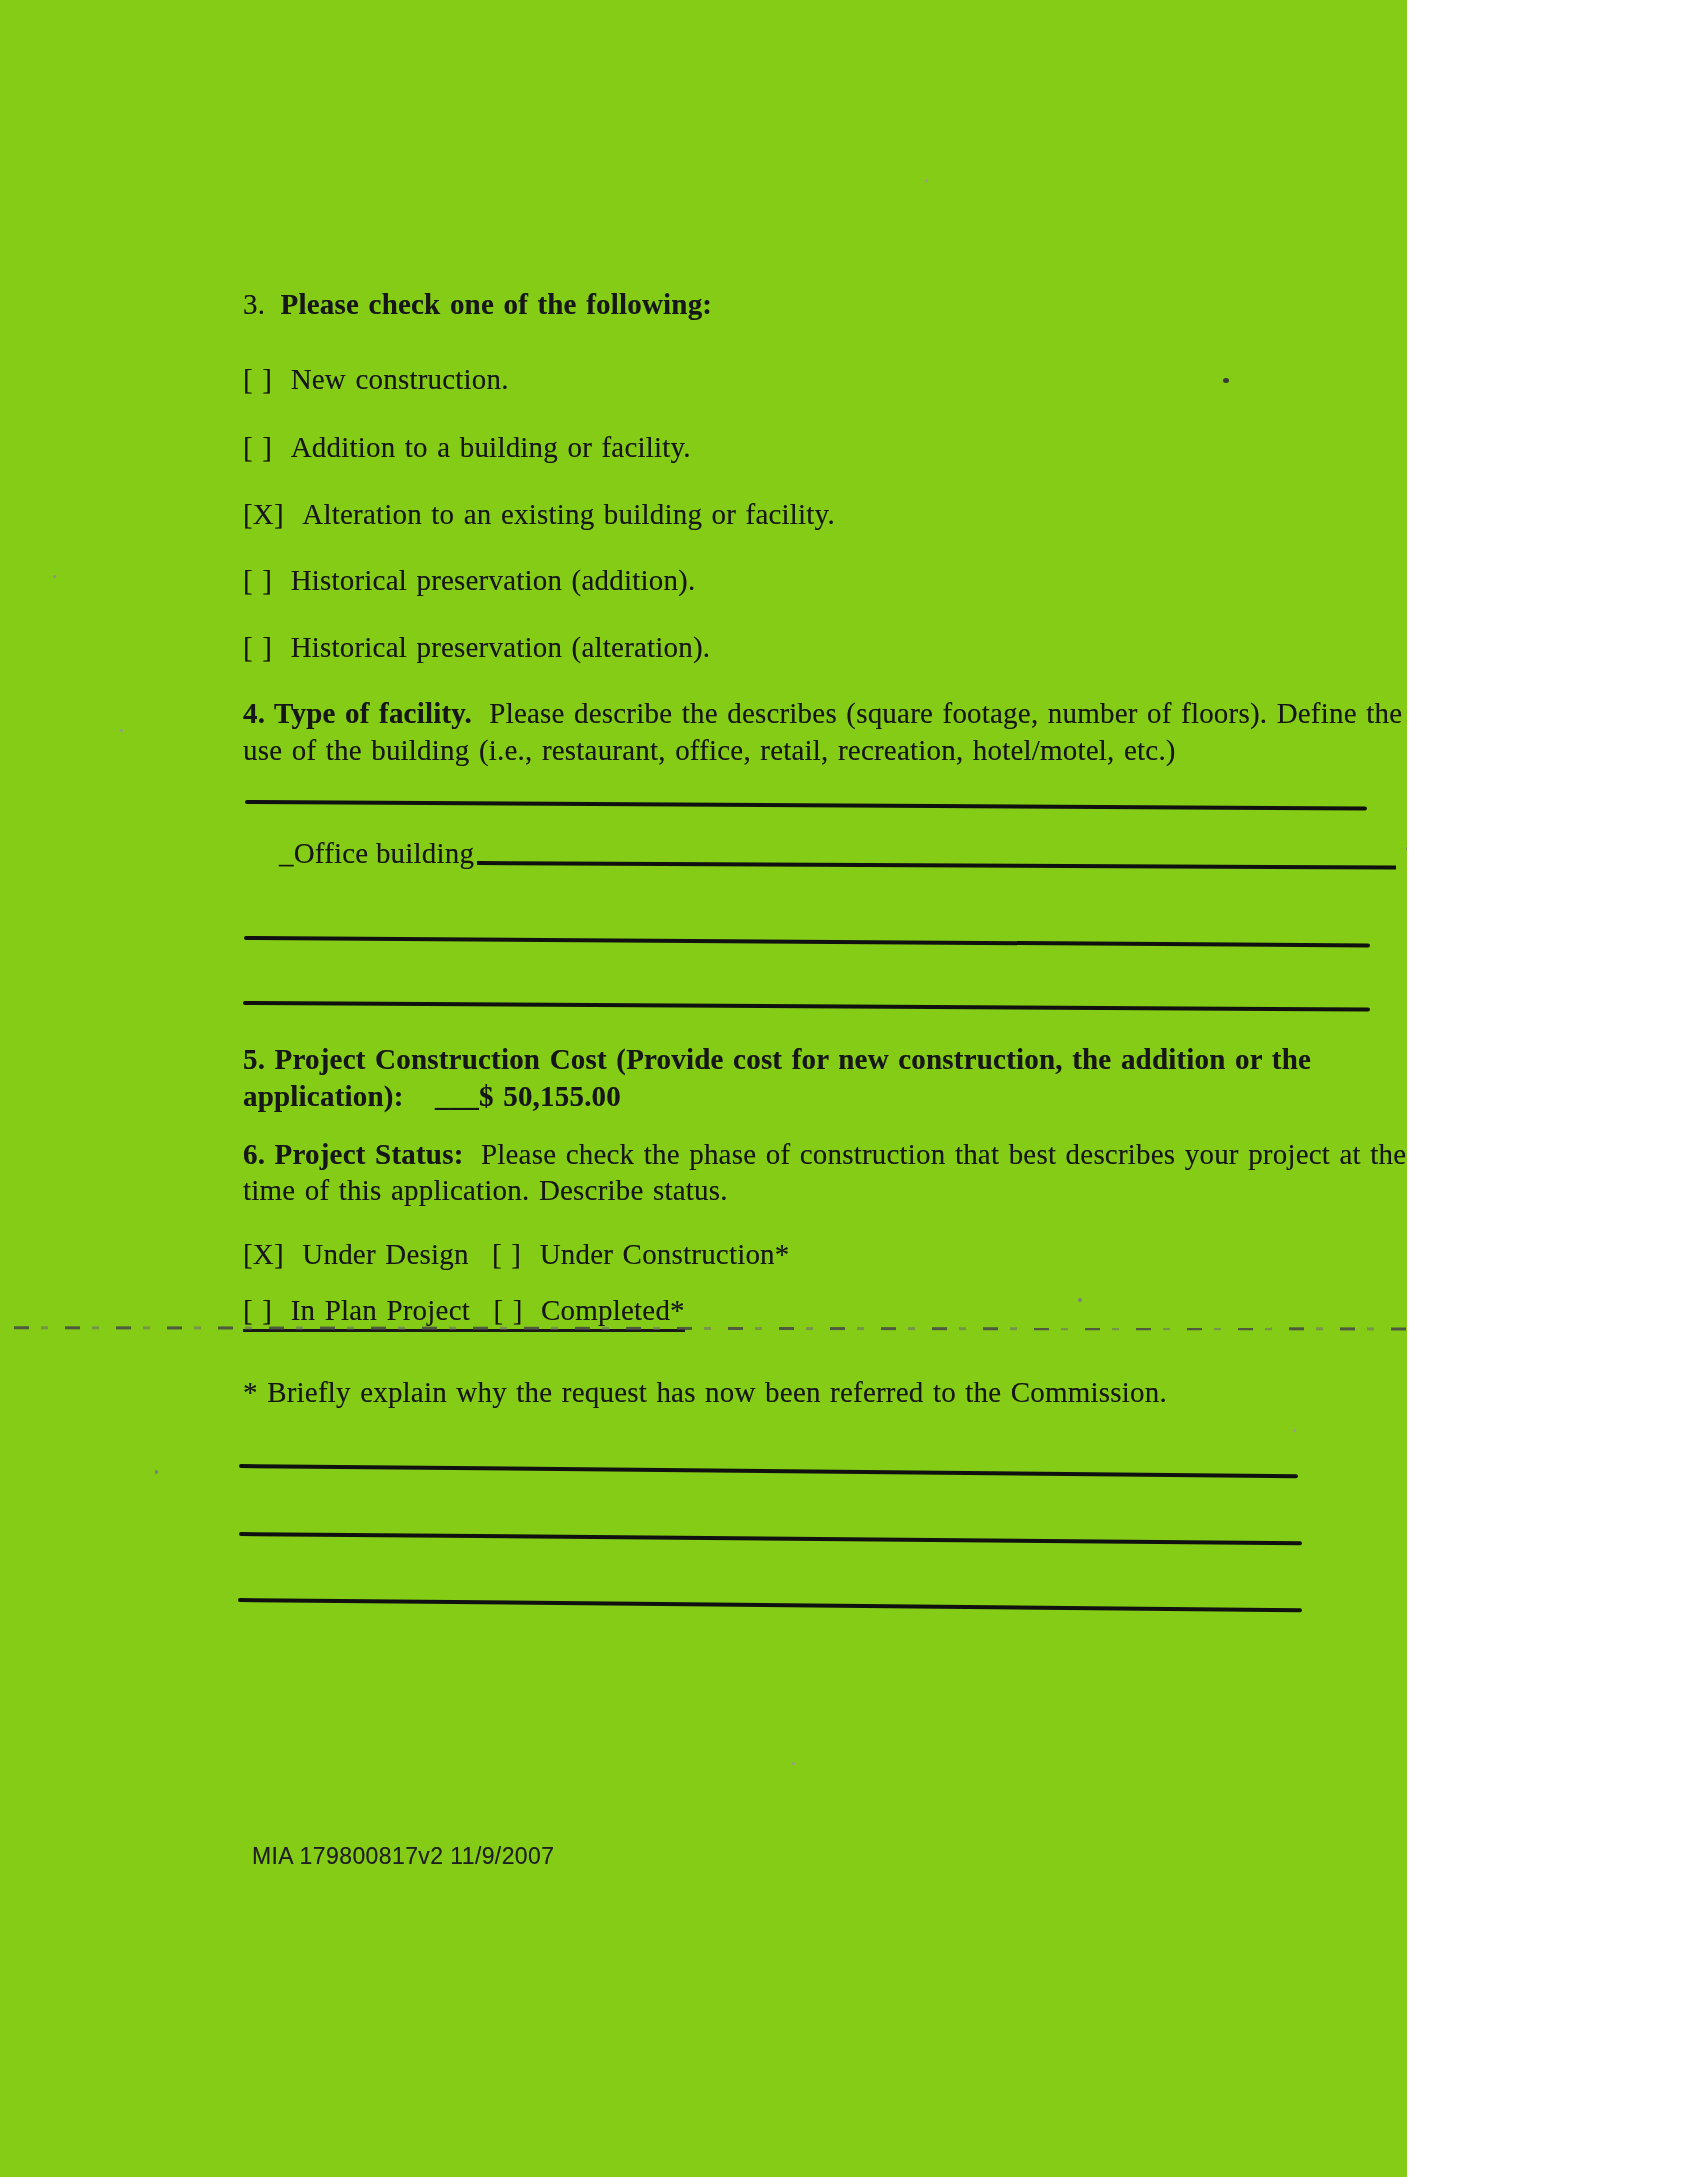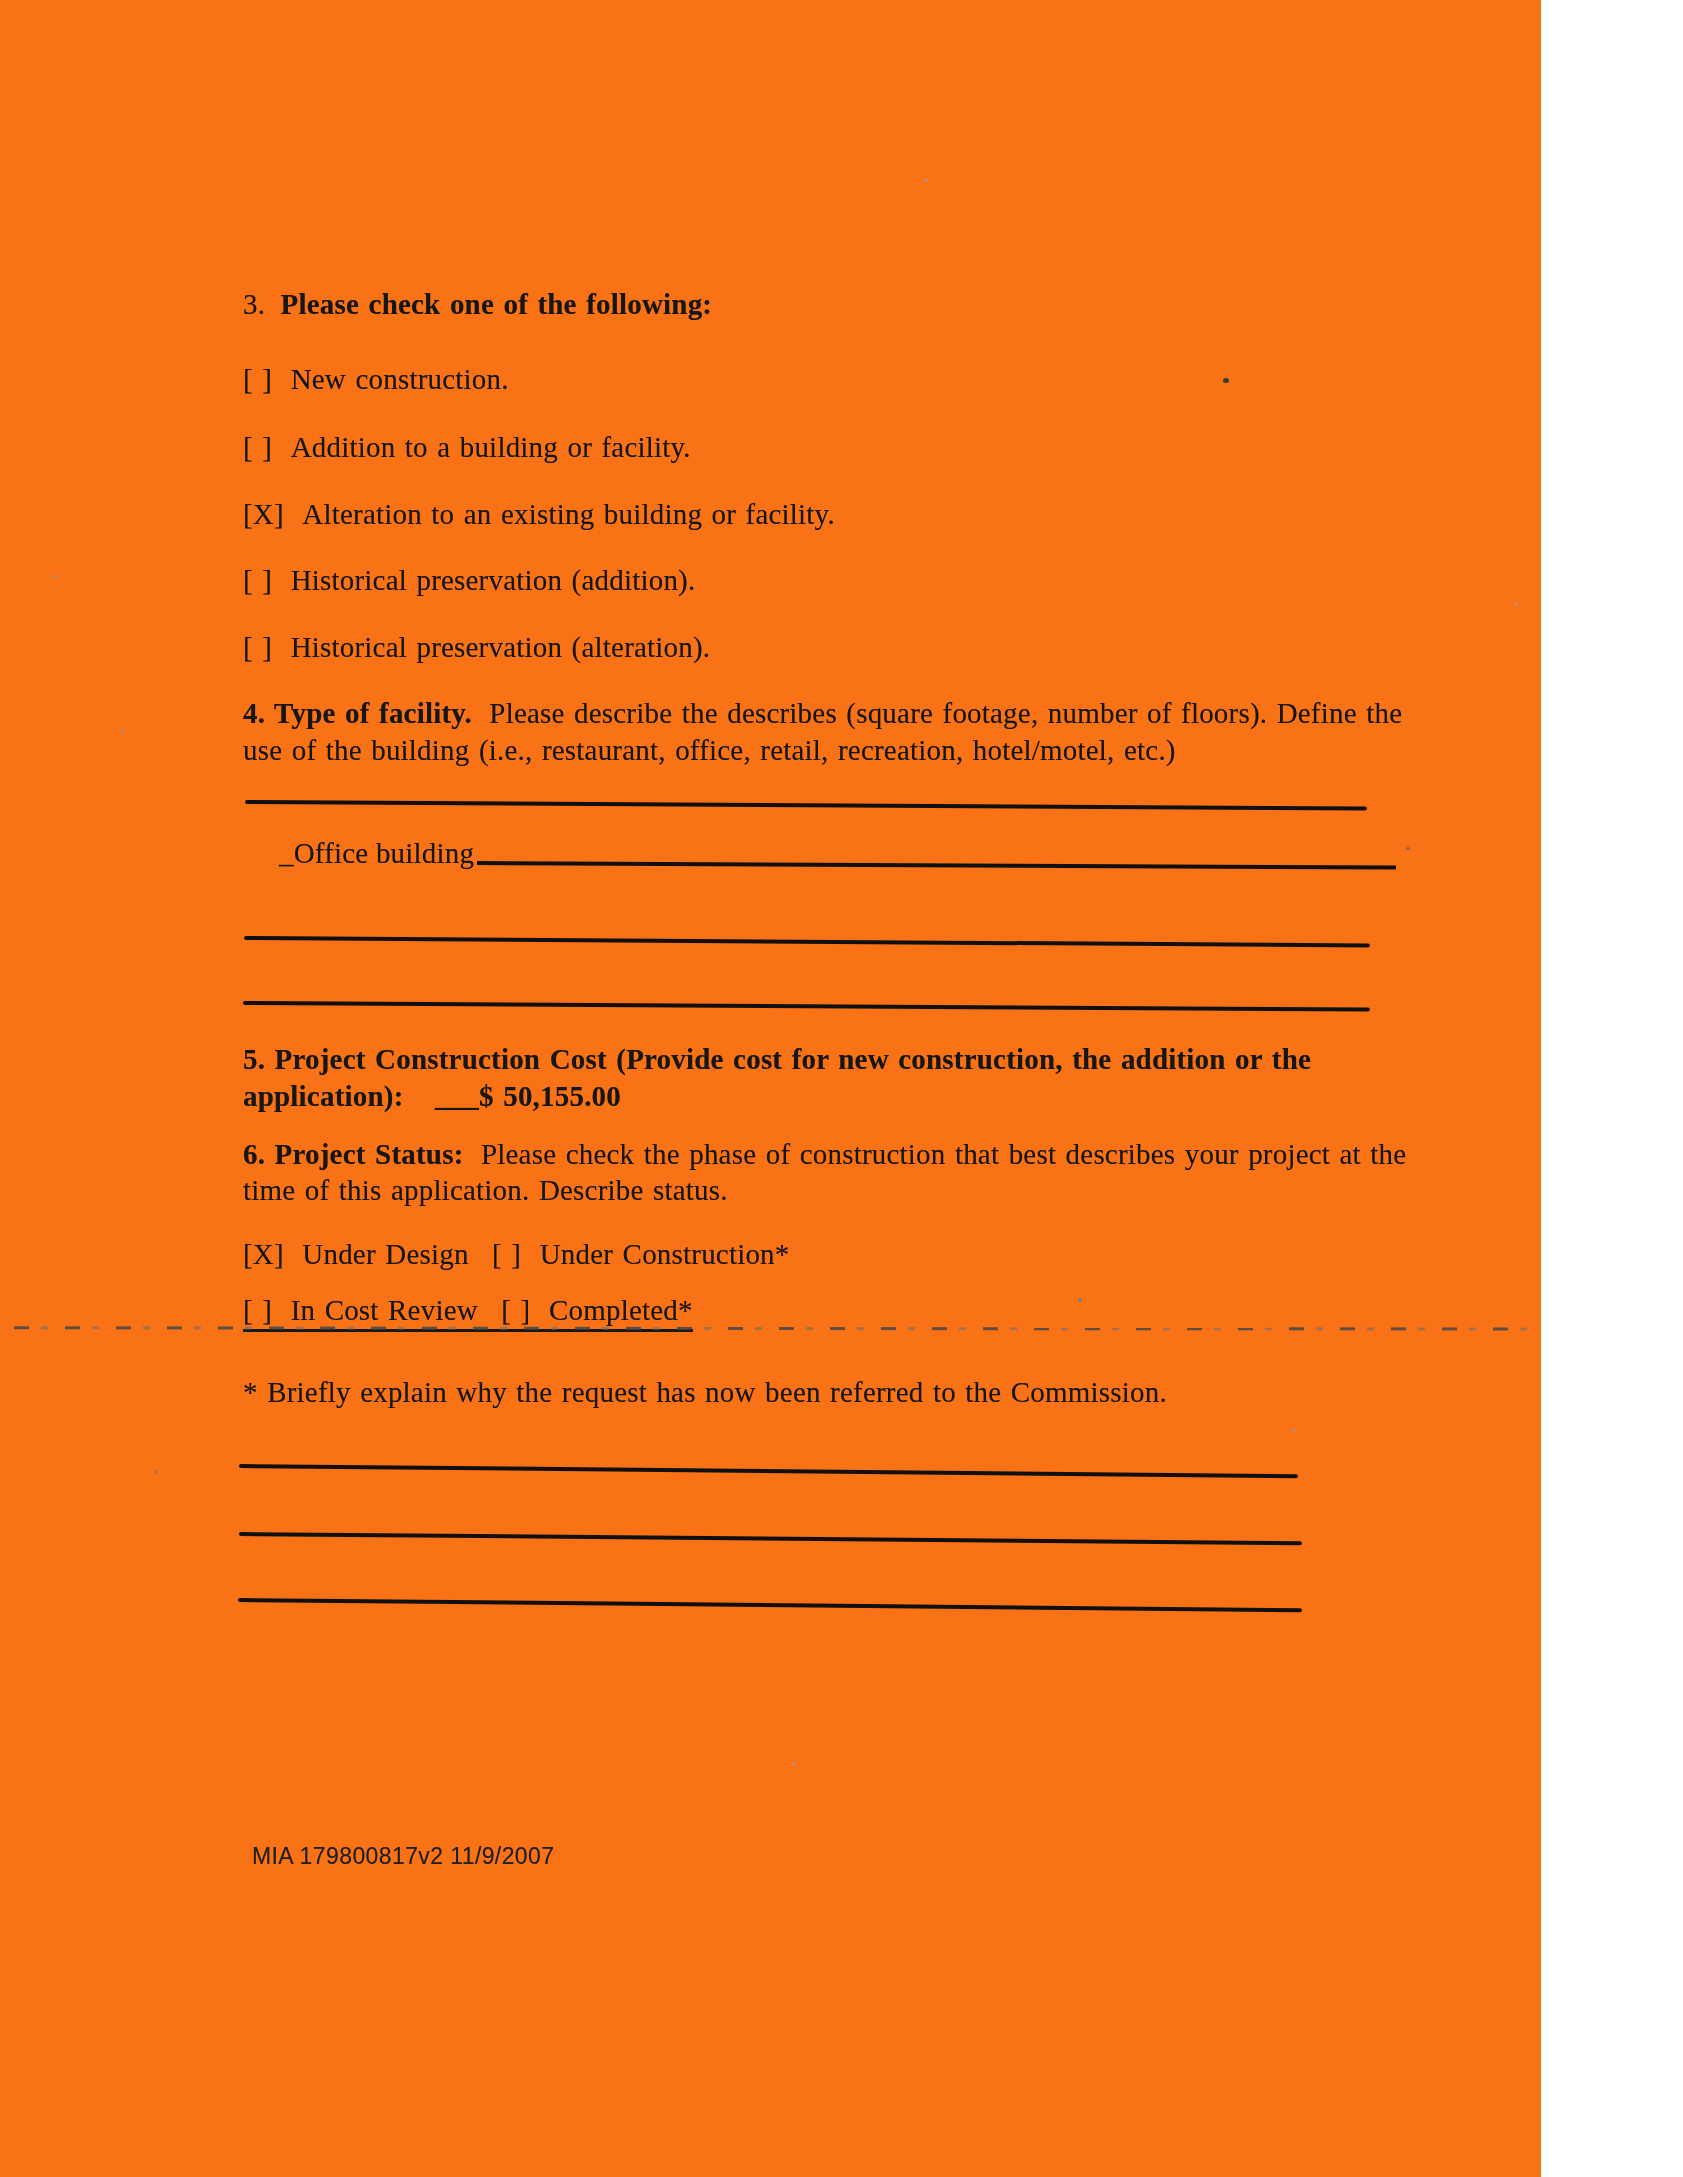--- a/index.html
+++ b/index.html
@@ -1,20 +1,20 @@
 <!DOCTYPE html>
 <html><head>
 <meta charset="utf-8">
 <style>
   html, body { margin: 0; padding: 0; background: #ffffff; }
   .page {
     position: relative;
-    width: 1541px;
+    width: 1407px;
     height: 2177px;
-    background: #f97316;
+    background: #84cc16;
     overflow: hidden;
     font-family: "Liberation Serif", "DejaVu Serif", serif;
     color: #161616;
     text-shadow: 0 0 0.6px rgba(25,25,25,0.45);
   }
   .t {
     position: absolute;
     font-size: 29px;
     line-height: 34px;
     letter-spacing: 0.2px;
@@ -141,21 +141,21 @@
   <div class="t" style="left:243px; top:1237px;">
     <span class="cb">[X]</span>
     <span class="lbl">Under Design</span>
     <span class="cb2">[ ]</span>
     <span class="lbl">Under Construction*</span>
   </div>
 
   <div class="t" style="left:243px; top:1293px;">
     <span class="status-row2-wrap">
       <span class="cb">[ ]</span>
-      <span class="lbl">In Cost Review</span>
+      <span class="lbl">In Plan Project</span>
       <span class="cb2">[ ]</span>
       <span class="lbl">Completed*</span>
     </span>
   </div>
 
   <div class="dotline"></div>
 
   <div class="t" style="left:243px; top:1375px;">* Briefly explain why the request has now been referred to the Commission.</div>
 
   <div class="rule" style="left:239px; top:1464px; width:1059px; transform:rotate(0.55deg);"></div>

